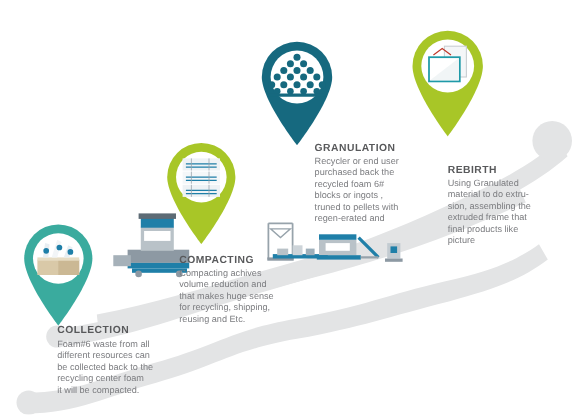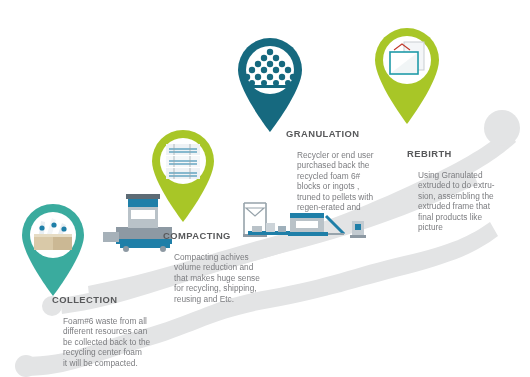--- a/index.html
+++ b/index.html
@@ -16,21 +16,21 @@
   #text-layer{z-index:4;}
 
   .pin{position:absolute;}
   .block{position:absolute;}
   .heading{
     font-size:9.4px;font-weight:bold;letter-spacing:.45px;
     color:#58595b;margin:4px 0 2px 0;line-height:11px;
     text-transform:uppercase;white-space:nowrap;
   }
   .body{
-    font-size:8.3px;line-height:10.4px;color:#7c7d80;margin:11px;
+    font-size:8.3px;line-height:10.4px;color:#7c7d80;margin:0;
   }
   .body span{display:block;white-space:nowrap;}
 </style>
 </head>
 <body>
 
 <div id="stage">
 
   <div class="layer" id="ribbon-layer">
     <svg width="530" height="377" viewBox="0 0 530 377">
@@ -230,21 +230,21 @@
         <span>blocks or ingots ,</span>
         <span>truned to pellets with</span>
         <span>regen-erated and</span>
       </div>
     </div>
 
     <div class="block" style="left:407px;top:144px;width:115px;">
       <div class="heading">REBIRTH</div>
       <div class="body">
         <span>Using Granulated</span>
-        <span>extruded to do extru-</span>
+        <span>material to do extru-</span>
         <span>sion, assembling the</span>
         <span>extruded frame that</span>
         <span>final products like</span>
         <span>picture</span>
       </div>
     </div>
   </div>
 
 </div>
 

